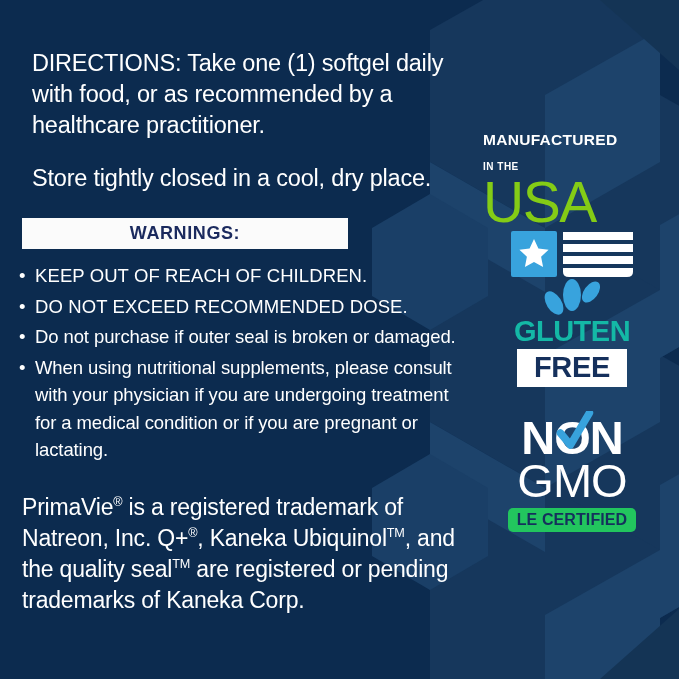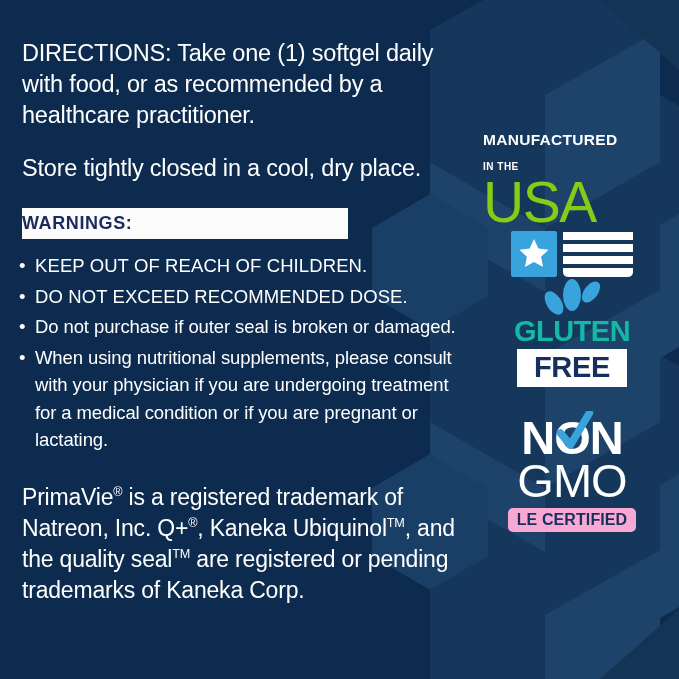--- a/index.html
+++ b/index.html
@@ -31,33 +31,34 @@
     top: 38px;
     width: 452px;
     color: #ffffff;
   }
 
   .para {
     font-size: 23.5px;
     line-height: 31px;
     font-weight: 400;
     letter-spacing: -0.2px;
-    margin: 0;
+    margin: 10px;
     color: #ffffff;
   }
 
   .para.directions { margin-bottom: 22px; }
   .para.store { margin-bottom: 24px; }
 
   .warn-box {
     background: #fbfbfb;
     height: 31px;
     width: 326px;
     display: flex;
     align-items: center;
+    justify-content: center;
     margin-bottom: 13px;
   }
   .warn-box span {
     color: #1b2a5e;
     font-size: 18px;
     font-weight: 700;
     letter-spacing: 0.6px;
   }
 
   .bullets {
@@ -202,21 +203,21 @@
   .gmo-gmo {
     color: #ffffff;
     font-weight: 400;
     font-size: 47px;
     line-height: 46px;
     letter-spacing: -1px;
     margin-top: -2px;
   }
   .gmo-cert {
     display: inline-block;
-    background: #f9a8d4;
+    background: #22c55e;
     color: #15305c;
     font-weight: 700;
     font-size: 16px;
     line-height: 17px;
     letter-spacing: 0.1px;
     border-radius: 5px;
     padding: 3px 9px 4px;
     margin-top: 4px;
   }
 </style>

